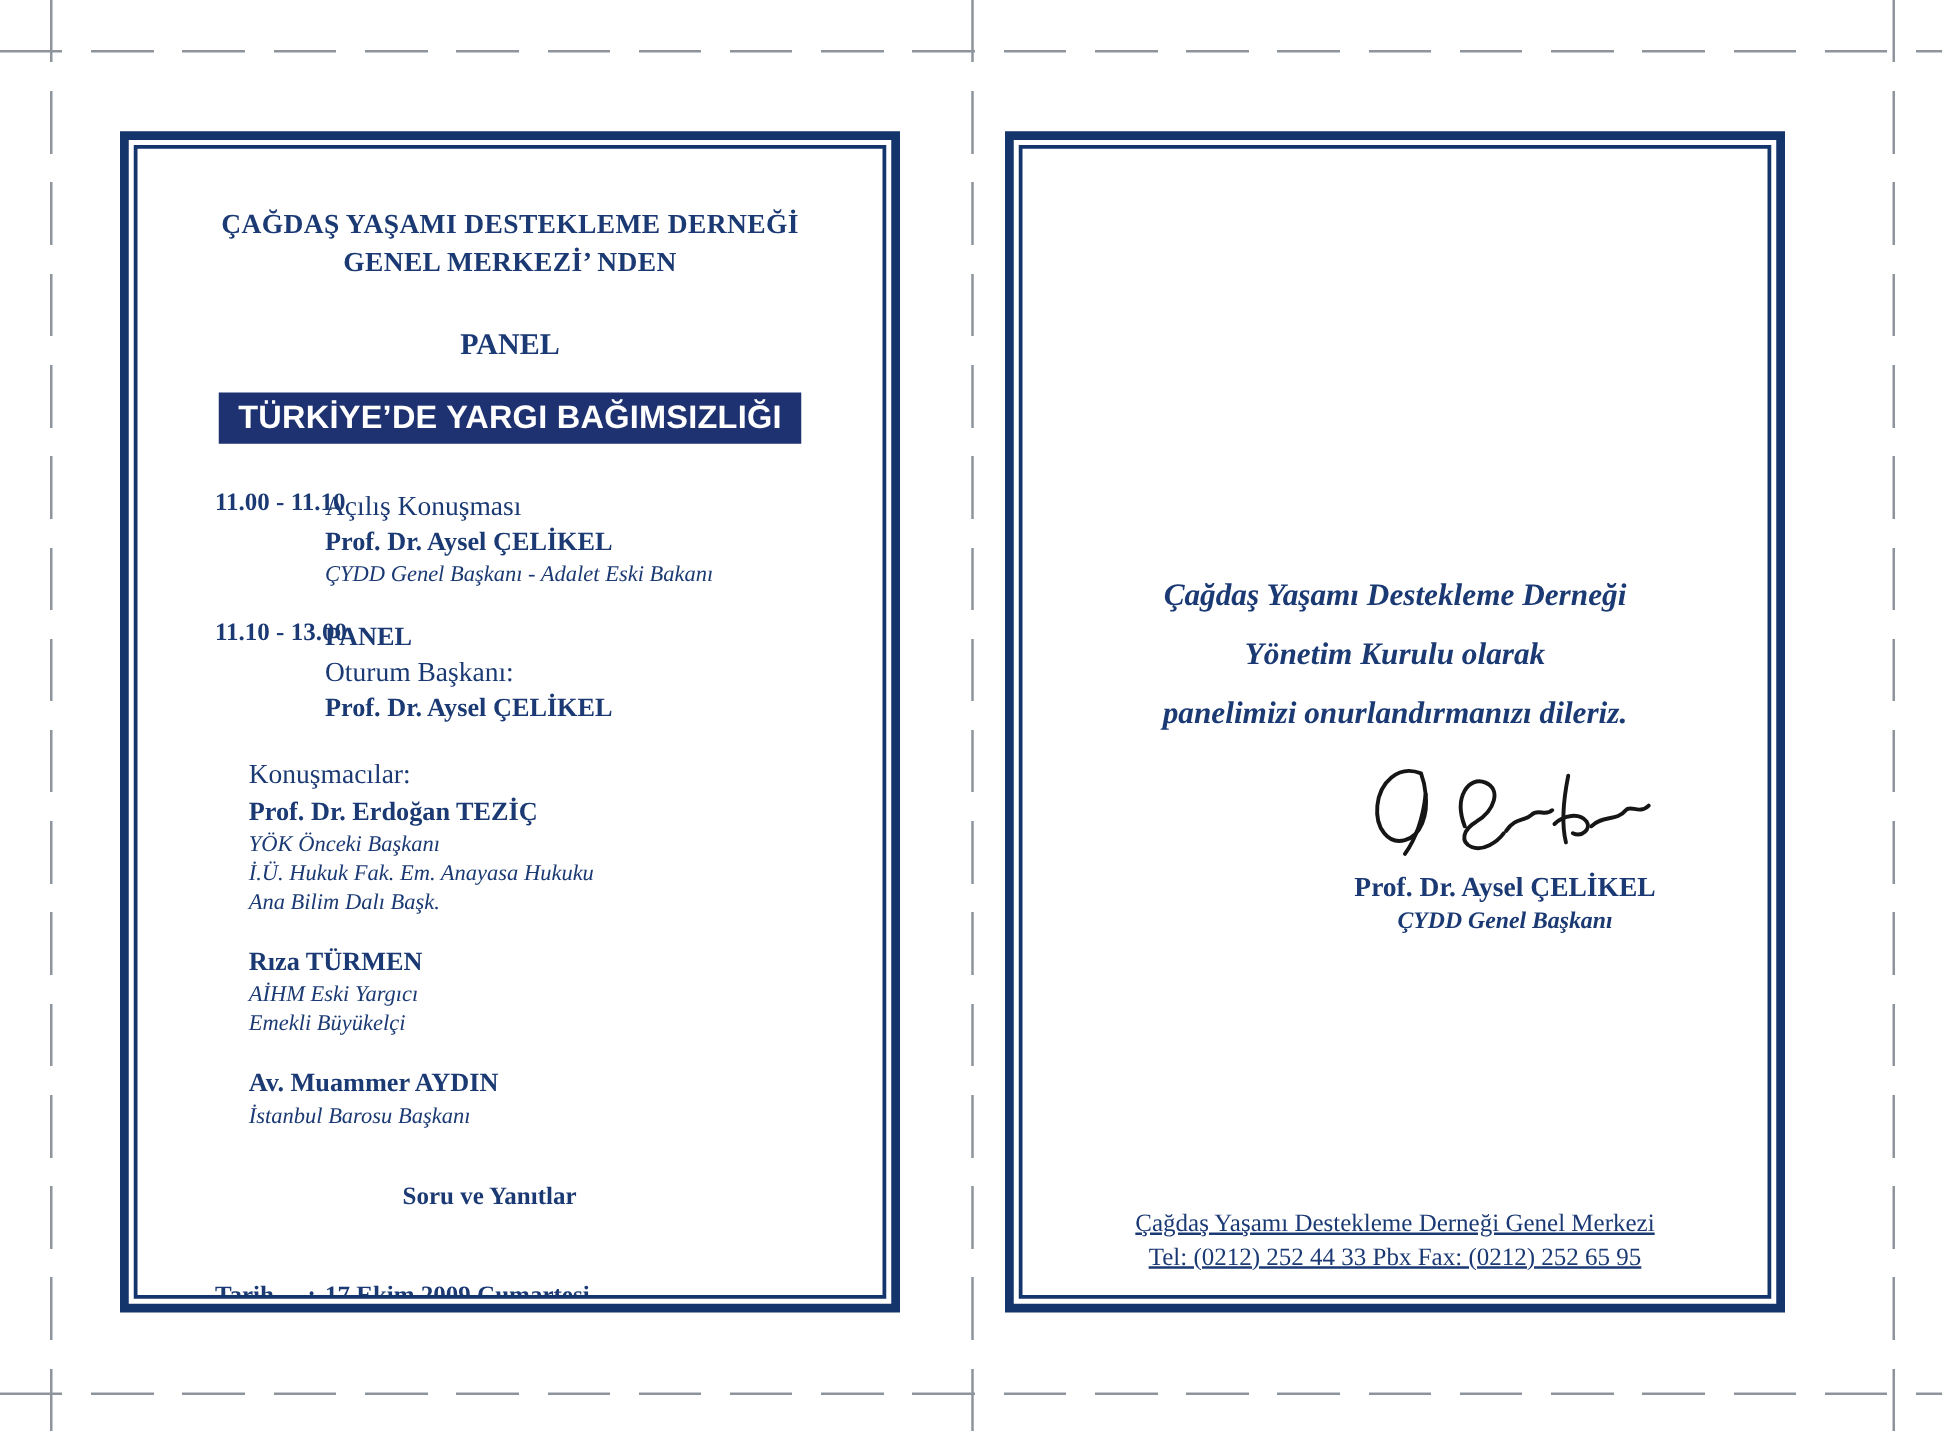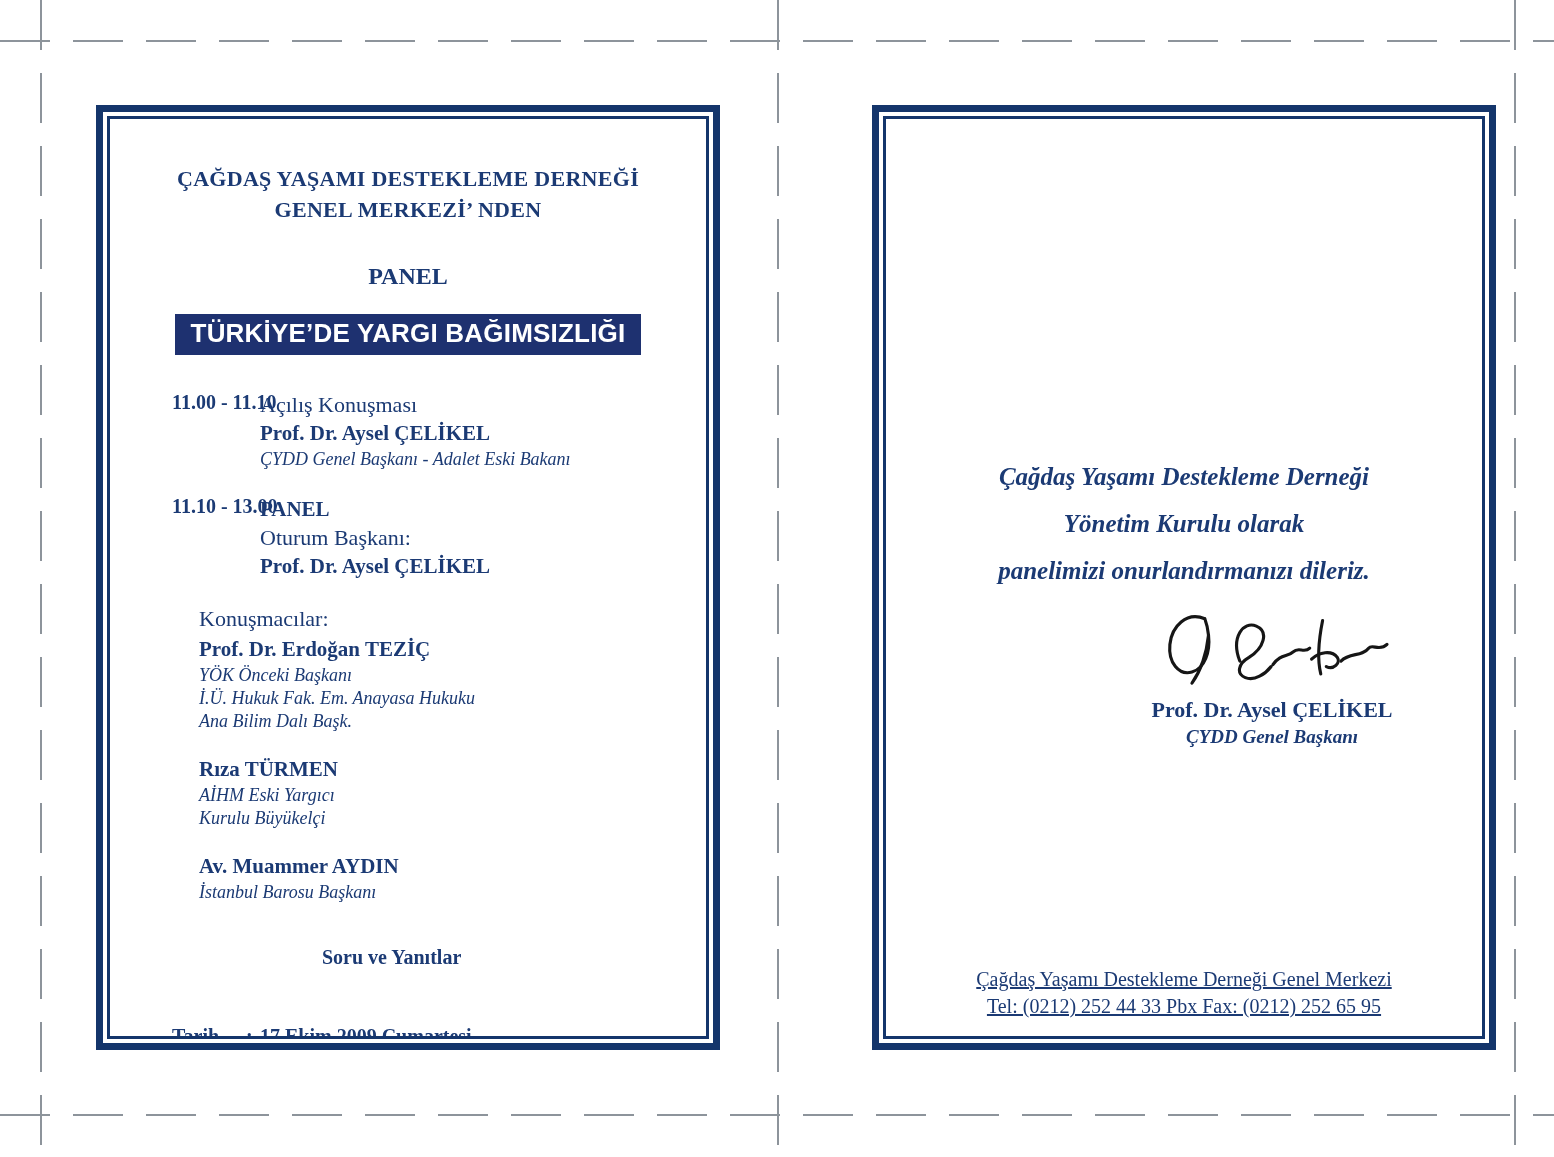--- a/index.html
+++ b/index.html
@@ -16,21 +16,21 @@
   
   .crop-v{position:absolute;top:0;width:2px;height:100%;
     background:repeating-linear-gradient(to bottom,var(--crop) 0 50px,transparent 50px 73px);}
   .crop-h{position:absolute;left:0;height:2px;width:100%;
     background:repeating-linear-gradient(to right,var(--crop) 0 50px,transparent 50px 73px);}
 
   
   .card{position:absolute;top:105px;width:624px;height:945px;border:7px solid var(--border-navy);background:#fff;}
   .card-inner{position:absolute;inset:4px;border:3px solid var(--border-navy);background:#fff;overflow:hidden;}
   .card-left{left:96px;}
-  .card-right{left:872px;}
+  .card-right{left:804px;}
 
   
   .org{margin-top:44px;text-align:center;font-weight:bold;font-size:22px;line-height:31px;letter-spacing:.3px;}
   .event-type{margin-top:38px;text-align:center;font-weight:bold;font-size:24px;}
   .banner{margin:24px auto 0;width:fit-content;background:var(--banner-navy);color:#ffffff;
     font-family:"Liberation Sans", sans-serif;font-weight:bold;font-size:26px;
     padding:4px 16px 6px;letter-spacing:.2px;}
   .sched{margin-top:36px;}
   .sched-row{display:flex;margin-bottom:24px;}
   .sched-time{width:146px;padding-left:62px;font-weight:bold;font-size:20px;white-space:nowrap;flex:none;}
@@ -104,21 +104,21 @@
         <div class="speaker" style="margin-top:2px;">
           <div class="ln-bold">Prof. Dr. Erdoğan TEZİÇ</div>
           <div class="ln-bi">YÖK Önceki Başkanı</div>
           <div class="ln-bi">İ.Ü. Hukuk Fak. Em. Anayasa Hukuku</div>
           <div class="ln-bi">Ana Bilim Dalı Başk.</div>
         </div>
 
         <div class="speaker">
           <div class="ln-bold">Rıza TÜRMEN</div>
           <div class="ln-bi">AİHM Eski Yargıcı</div>
-          <div class="ln-bi">Kurulu Büyükelçi</div>
+          <div class="ln-bi">Emekli Büyükelçi</div>
         </div>
 
         <div class="speaker">
           <div class="ln-bold">Av. Muammer AYDIN</div>
           <div class="ln-bi">İstanbul Barosu Başkanı</div>
         </div>
       </div>
 
       <div class="qa">Soru ve Yanıtlar</div>
 

